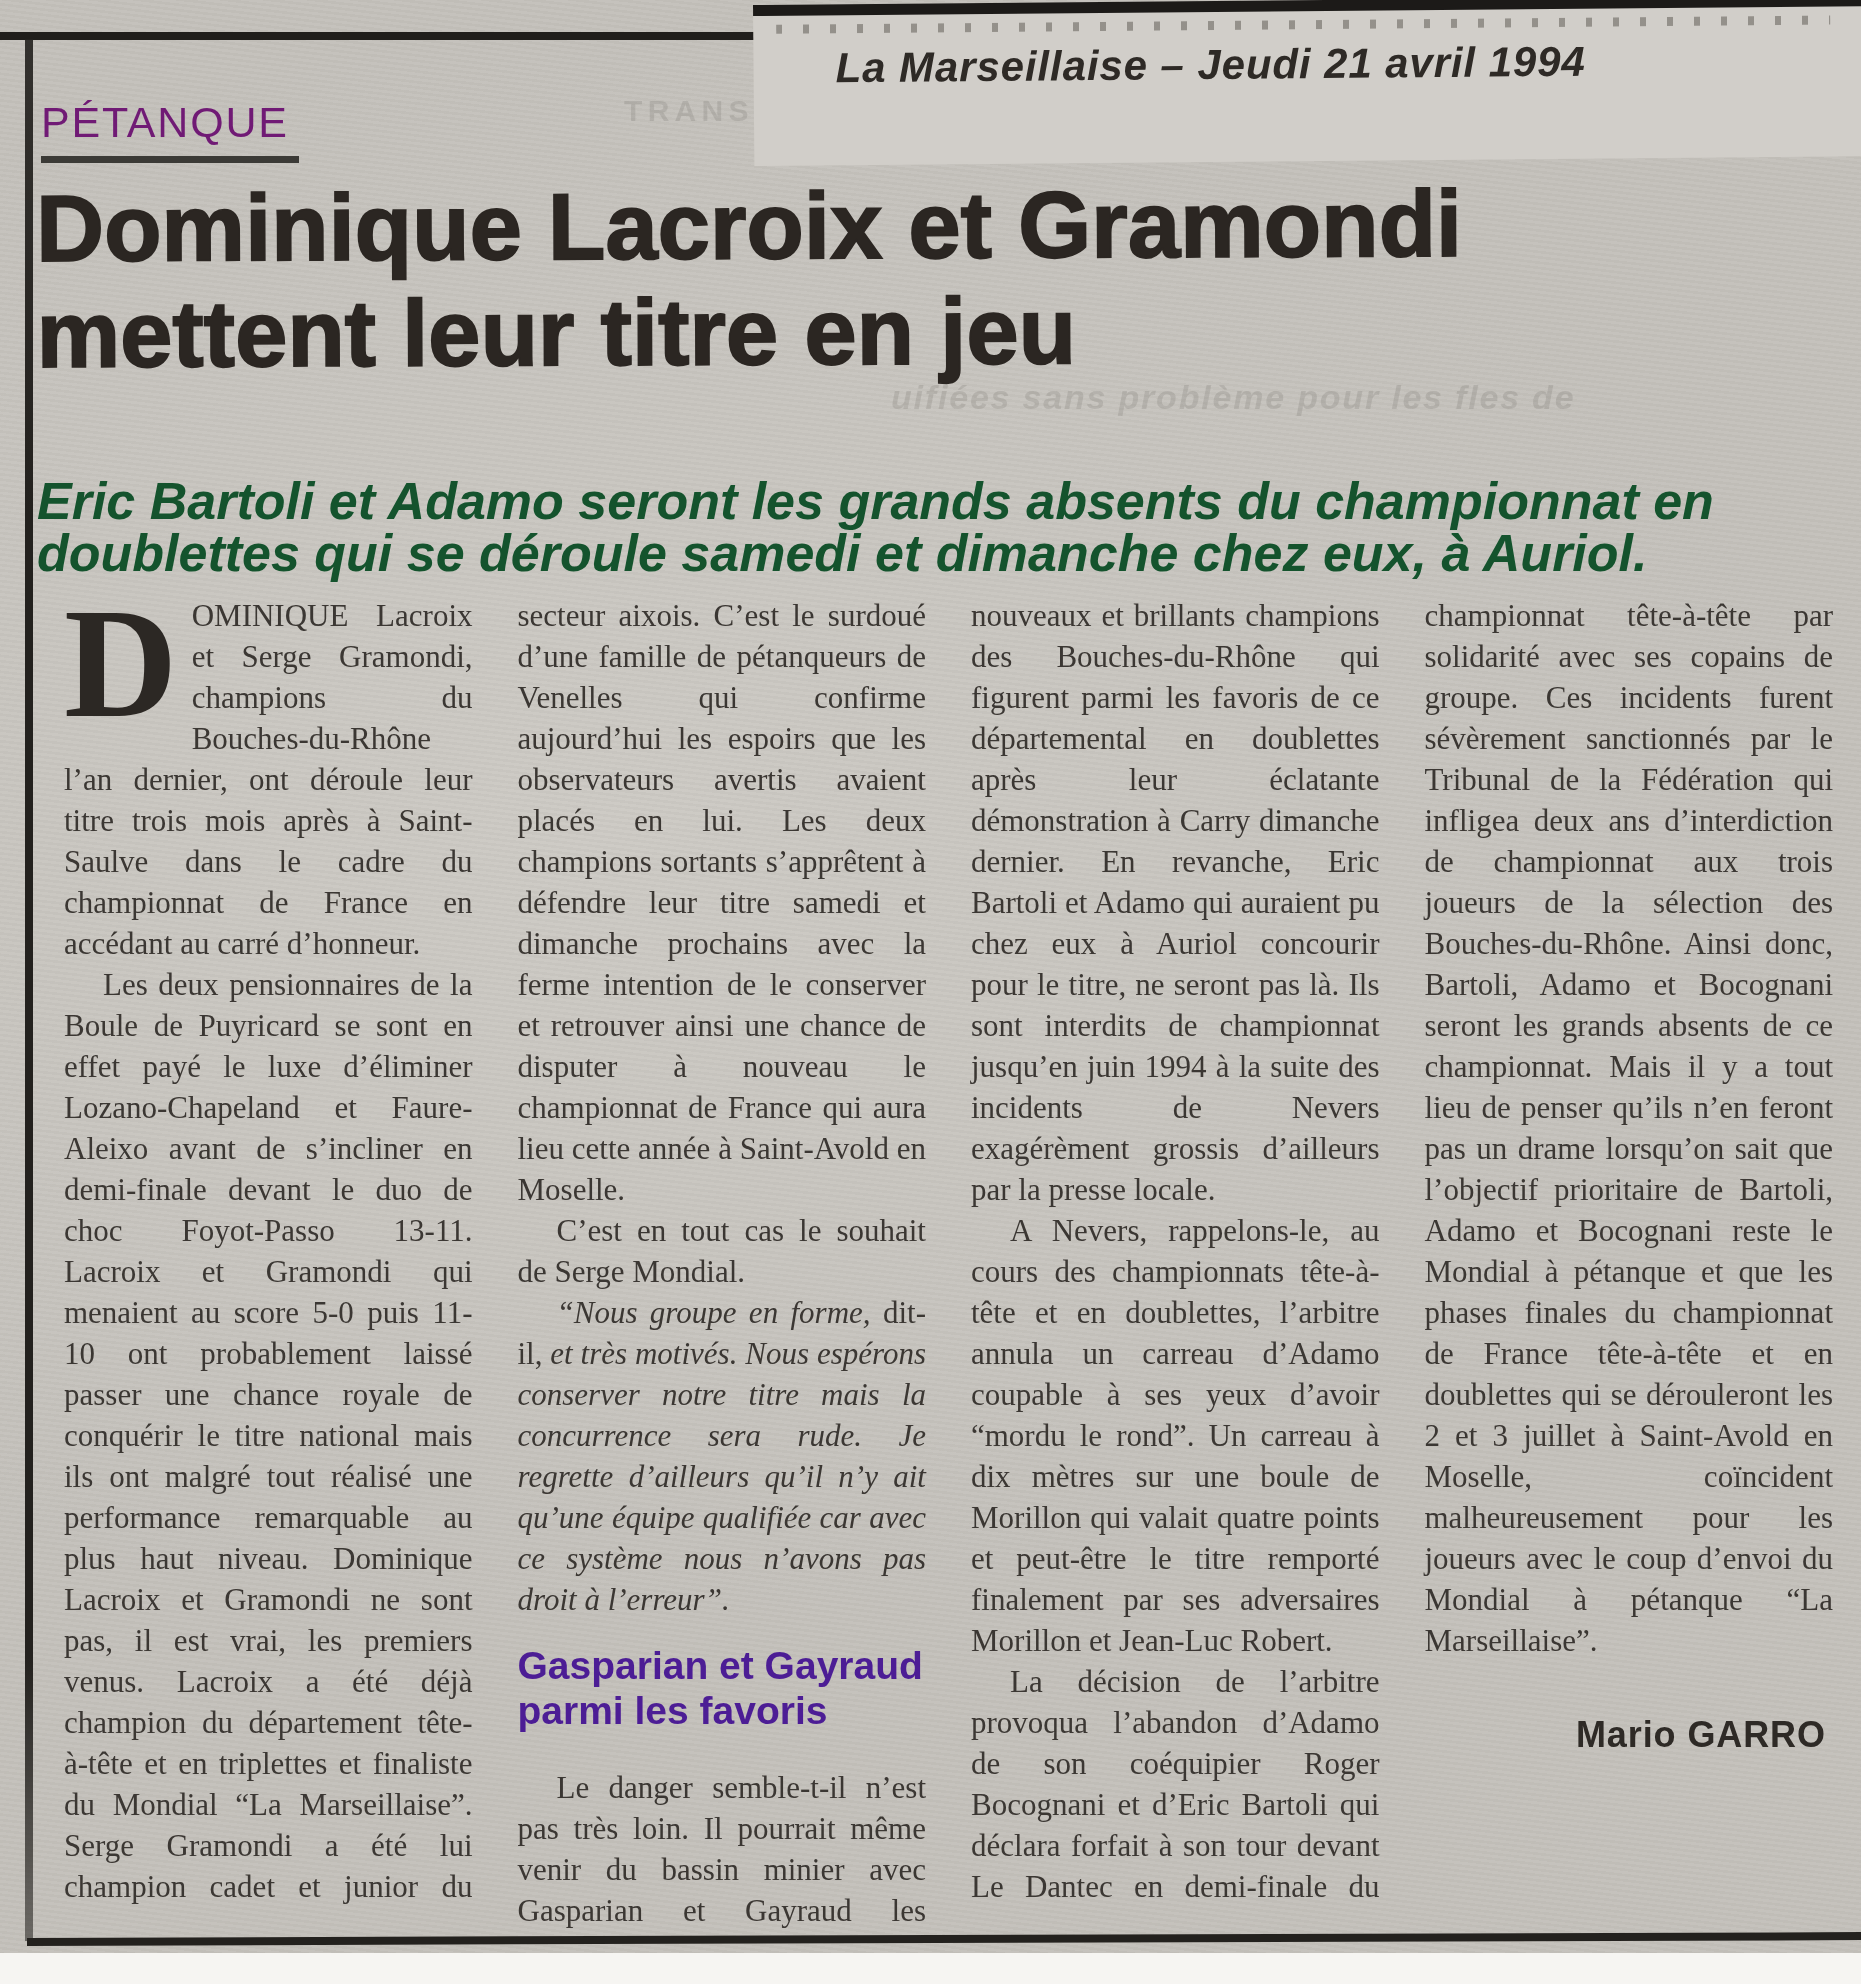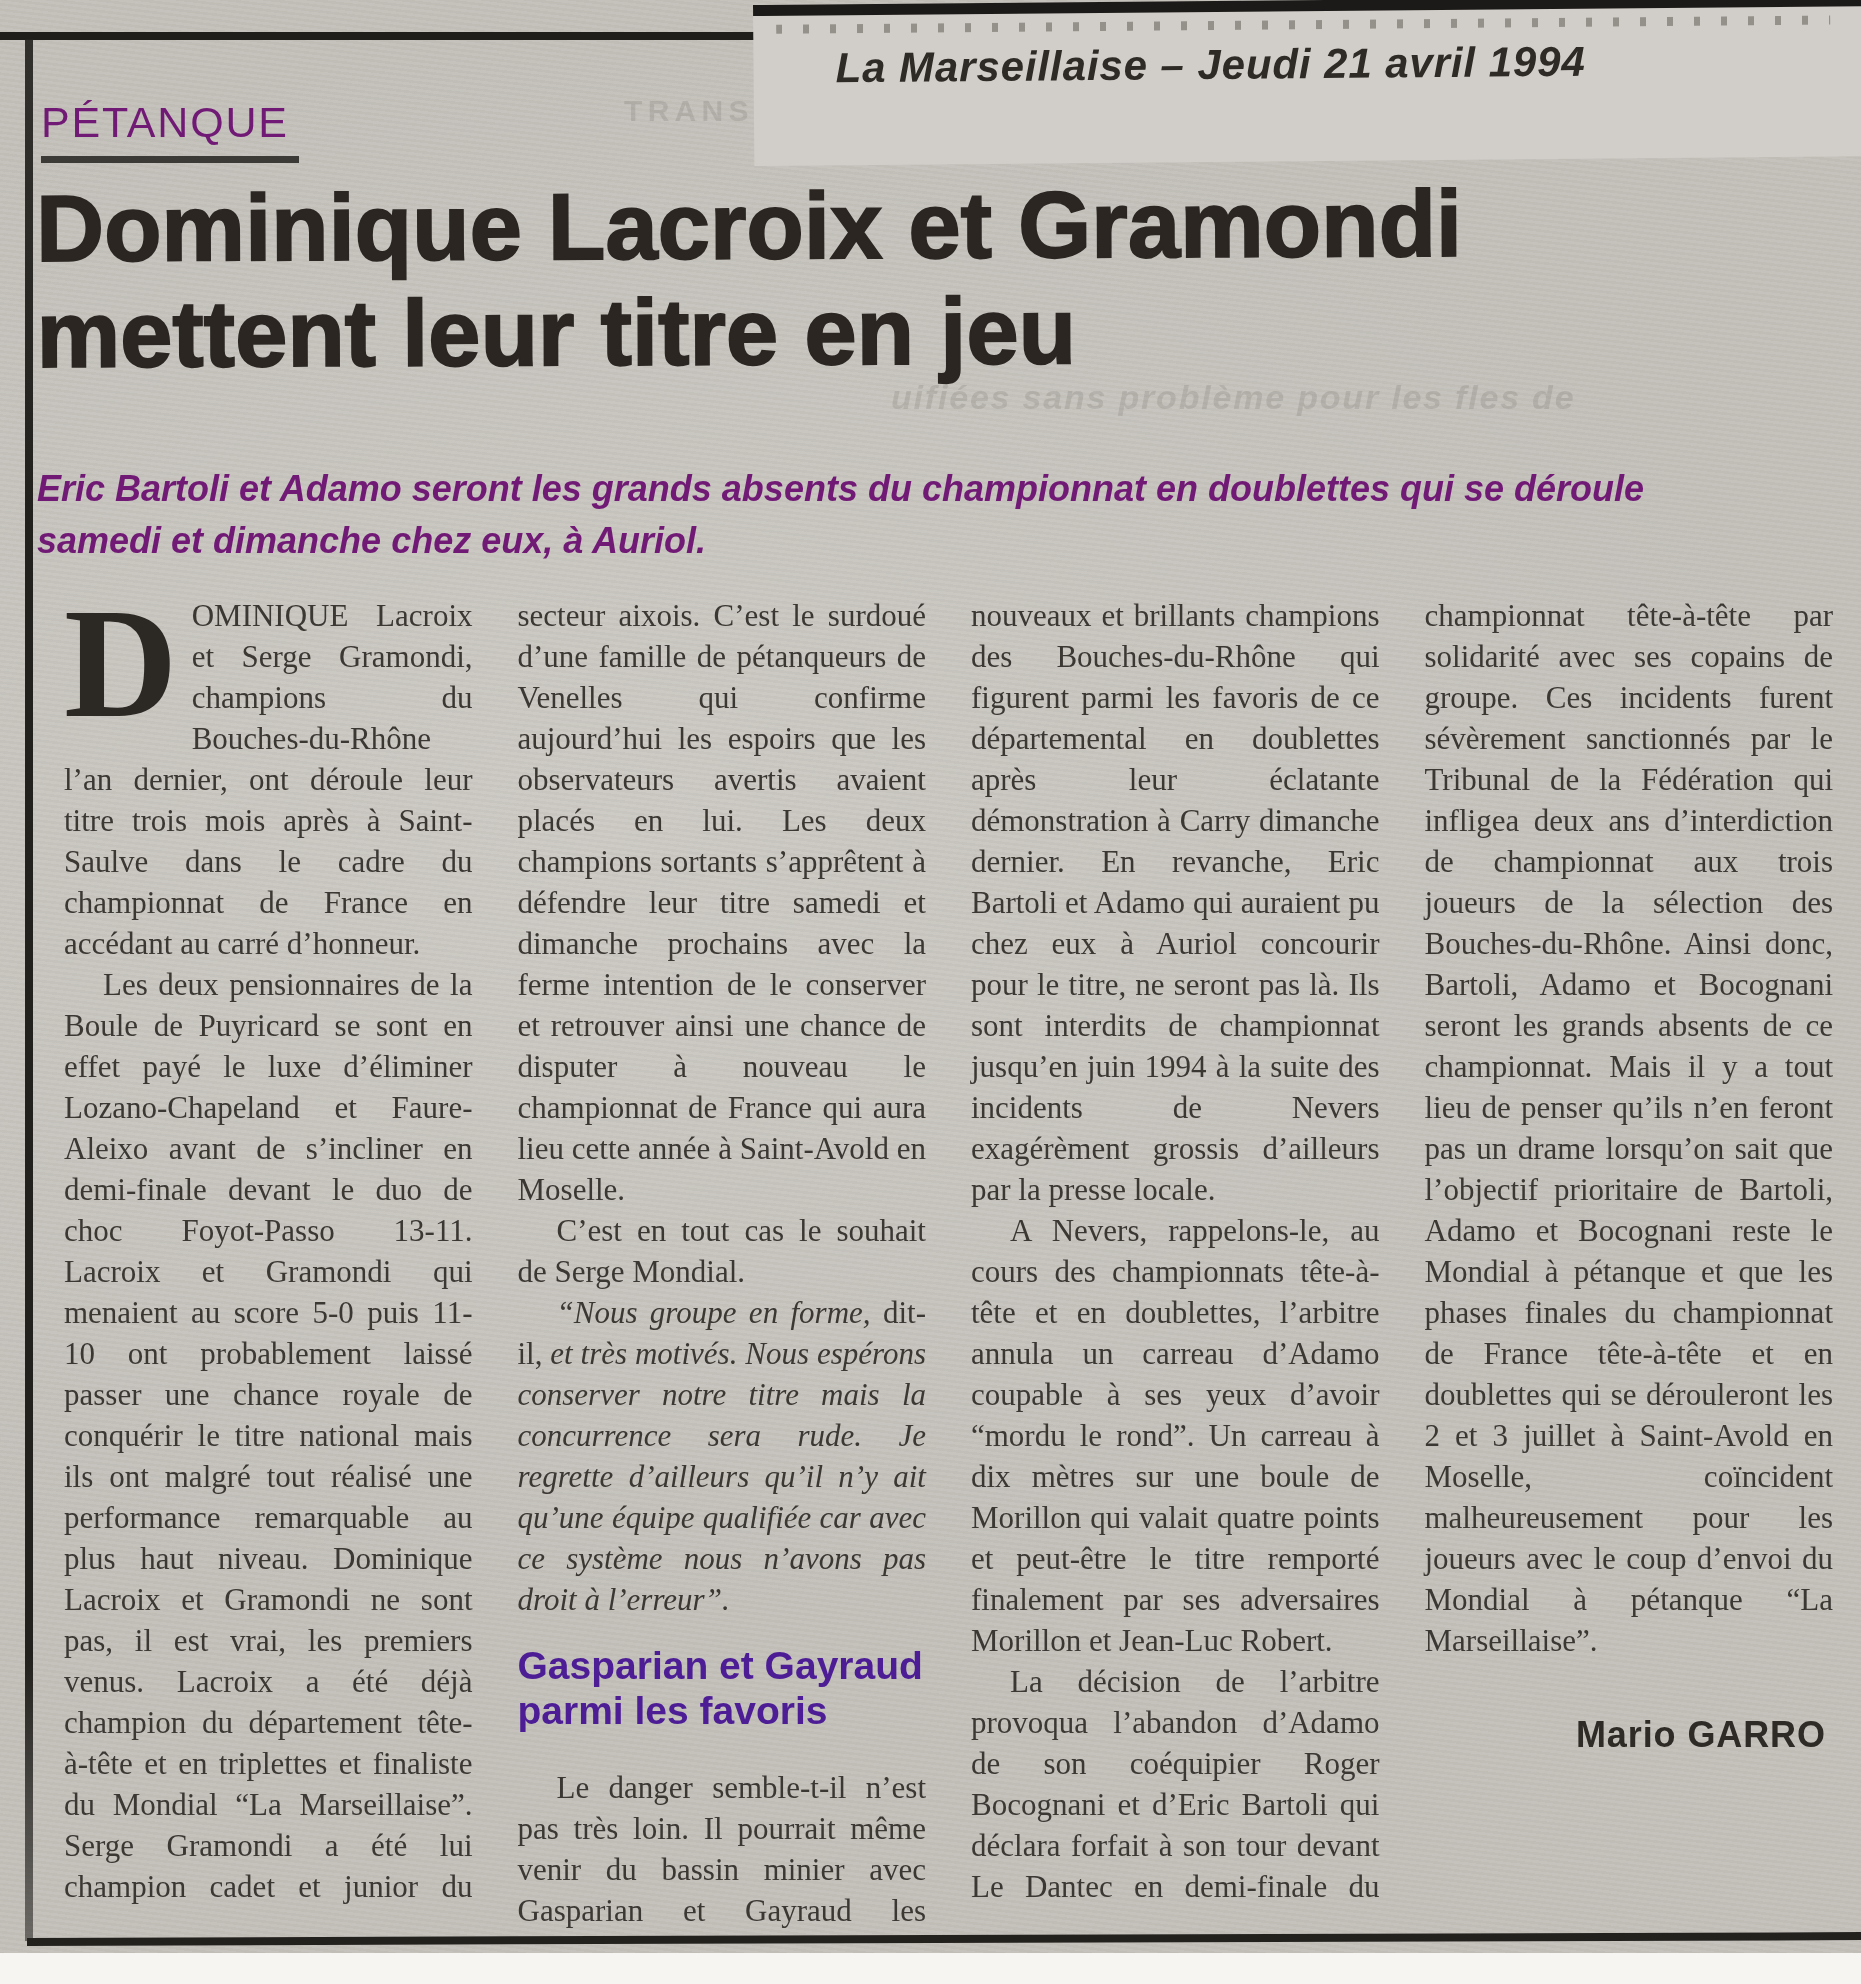--- a/index.html
+++ b/index.html
@@ -41,23 +41,23 @@
   }
   
   .headline{
     position:absolute;left:36px;top:176px;width:1782px;
     font-family:"Liberation Sans",sans-serif;font-weight:700;
     font-size:94px;line-height:106px;color:#2b2622;
     -webkit-text-stroke:1.8px #2b2622;transform:rotate(-0.2deg);transform-origin:left top;
   }
   
   .standfirst{
-    position:absolute;left:37px;top:463px;width:1729px;
+    position:absolute;left:37px;top:475px;width:1729px;
     font-family:"Liberation Sans",sans-serif;font-style:italic;font-weight:700;
-    font-size:36px;line-height:52px;color:#701a75;
+    font-size:52px;line-height:52px;color:#14532d;
   }
   
   .article{
     position:absolute;left:64px;top:595px;width:1769px;height:1347px;
     column-count:4;column-gap:45px;column-fill:auto;
     font-size:31px;line-height:41px;text-align:justify;color:#3b3733;
   }
   .article p{margin:0;text-indent:39px;}
   .article p.lead{text-indent:0;}
   .article p.lead::first-letter{

